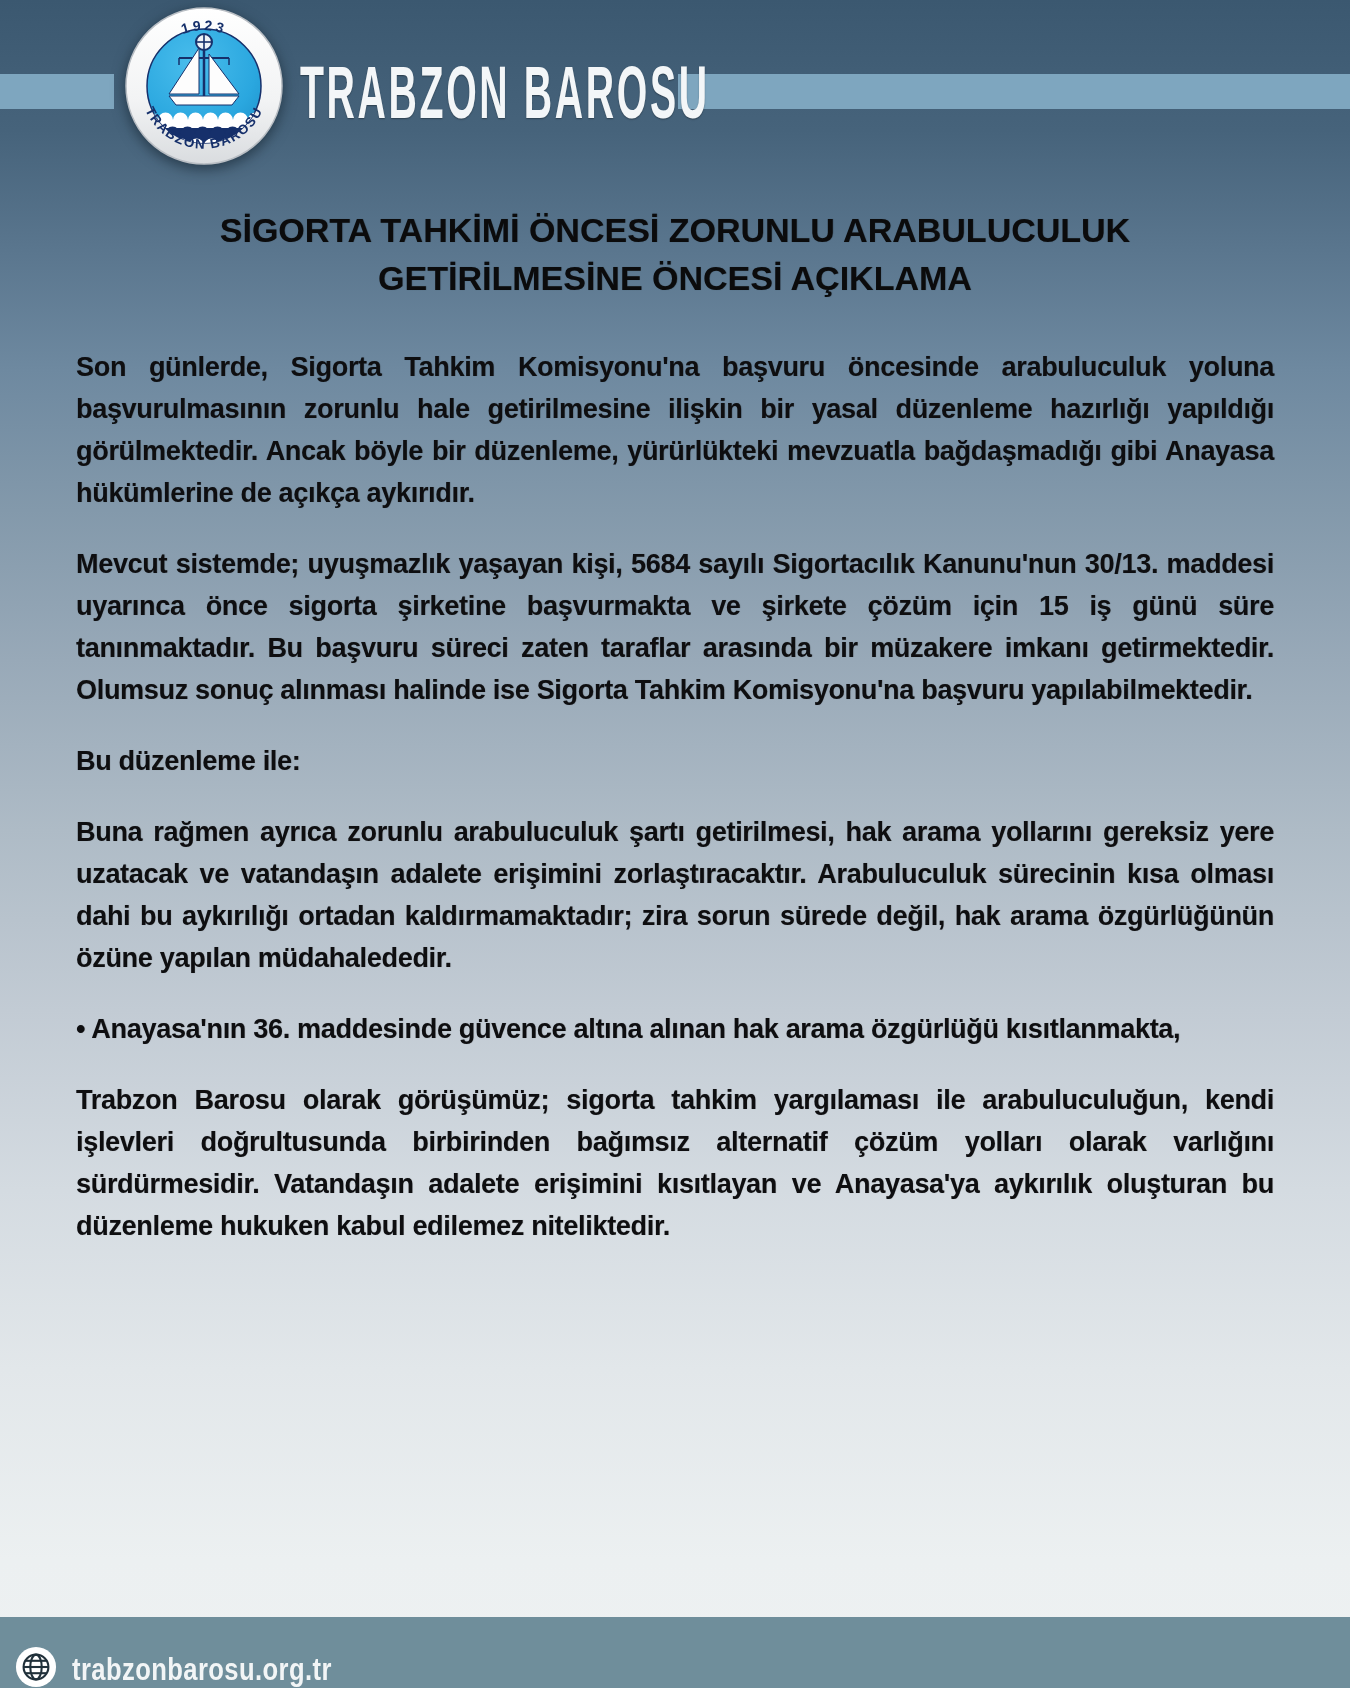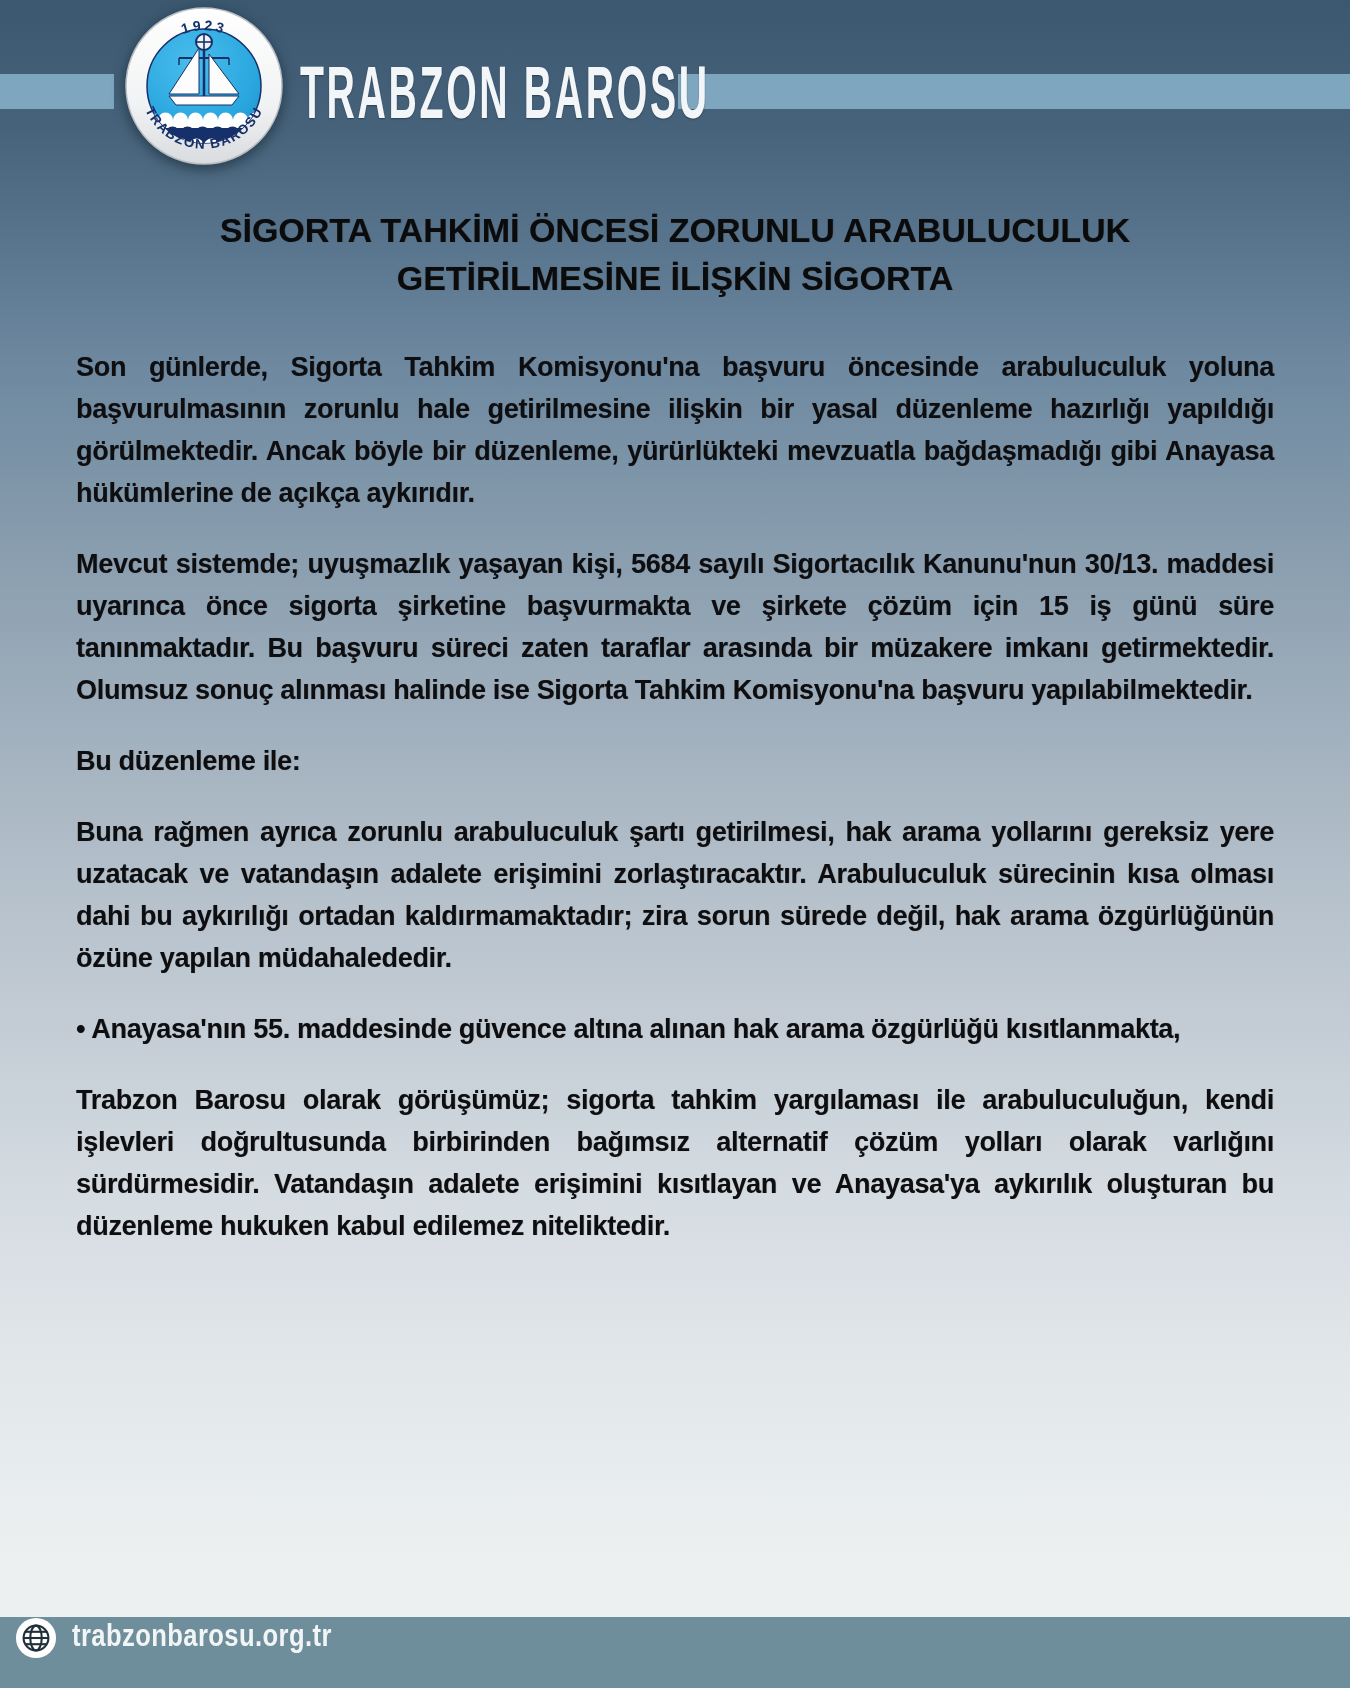--- a/index.html
+++ b/index.html
@@ -54,21 +54,21 @@
     text-align:justify;
     letter-spacing:-.3px;
     text-shadow:.4px .4px .7px rgba(0,0,0,.3);
   }
   .content p{margin:16px 0 29px;}
   .content p.signoff{margin-bottom:0;}
   
   .footer{
     position:absolute;left:0;right:0;top:1617px;height:71px;
     background:#6f8e9b;
-    display:flex;align-items:flex-start;
+    display:flex;align-items:flex-end;
     padding-left:15px;box-sizing:border-box;
   }
   .globe{width:42px;height:42px;display:inline-block;flex:0 0 auto;}
   .footer-text{
     color:#f2f5f6;font-size:32px;font-weight:bold;
     margin-left:15px;white-space:nowrap;
     letter-spacing:.5px;
     transform:scaleX(.8);transform-origin:left center;
   }
   
@@ -142,29 +142,29 @@
           </text>
         </g>
       </svg>
     </div>
 
     <div class="org-name">TRABZON BAROSU</div>
   </header>
 
   <h1 class="title">
     <span>SİGORTA TAHKİMİ ÖNCESİ ZORUNLU ARABULUCULUK</span>
-    <span>GETİRİLMESİNE İLİŞKİN SİGORTA</span>
+    <span>GETİRİLMESİNE ÖNCESİ AÇIKLAMA</span>
   </h1>
 
   <main class="content">
     <p>Son günlerde, Sigorta Tahkim Komisyonu'na başvuru öncesinde arabuluculuk yoluna başvurulmasının zorunlu hale getirilmesine ilişkin bir yasal düzenleme hazırlığı yapıldığı görülmektedir. Ancak böyle bir düzenleme, yürürlükteki mevzuatla bağdaşmadığı gibi Anayasa hükümlerine de açıkça aykırıdır.</p>
     <p>Mevcut sistemde; uyuşmazlık yaşayan kişi, 5684 sayılı Sigortacılık Kanunu'nun 30/13. maddesi uyarınca önce sigorta şirketine başvurmakta ve şirkete çözüm için 15 iş günü süre tanınmaktadır. Bu başvuru süreci zaten taraflar arasında bir müzakere imkanı getirmektedir. Olumsuz sonuç alınması halinde ise Sigorta Tahkim Komisyonu'na başvuru yapılabilmektedir.</p>
     <p>Bu düzenleme ile:</p>
     <p>Buna rağmen ayrıca zorunlu arabuluculuk şartı getirilmesi, hak arama yollarını gereksiz yere uzatacak ve vatandaşın adalete erişimini zorlaştıracaktır. Arabuluculuk sürecinin kısa olması dahi bu aykırılığı ortadan kaldırmamaktadır; zira sorun sürede değil, hak arama özgürlüğünün özüne yapılan müdahalededir.</p>
-    <p>• Anayasa'nın 55. maddesinde güvence altına alınan hak arama özgürlüğü kısıtlanmakta,</p>
+    <p>• Anayasa'nın 36. maddesinde güvence altına alınan hak arama özgürlüğü kısıtlanmakta,</p>
     <p>Trabzon Barosu olarak görüşümüz; sigorta tahkim yargılaması ile arabuluculuğun, kendi işlevleri doğrultusunda birbirinden bağımsız alternatif çözüm yolları olarak varlığını sürdürmesidir. Vatandaşın adalete erişimini kısıtlayan ve Anayasa'ya aykırılık oluşturan bu düzenleme hukuken kabul edilemez niteliktedir.</p>
   </main>
 
   <footer class="footer">
     <span class="globe">
       <svg width="42" height="42" viewBox="0 0 44 44">
         <circle cx="22" cy="22" r="21" fill="#ffffff"></circle>
         <g stroke="#20303a" stroke-width="2.2" fill="none">
           <circle cx="22" cy="22" r="13"></circle>
           <ellipse cx="22" cy="22" rx="6" ry="13"></ellipse>

